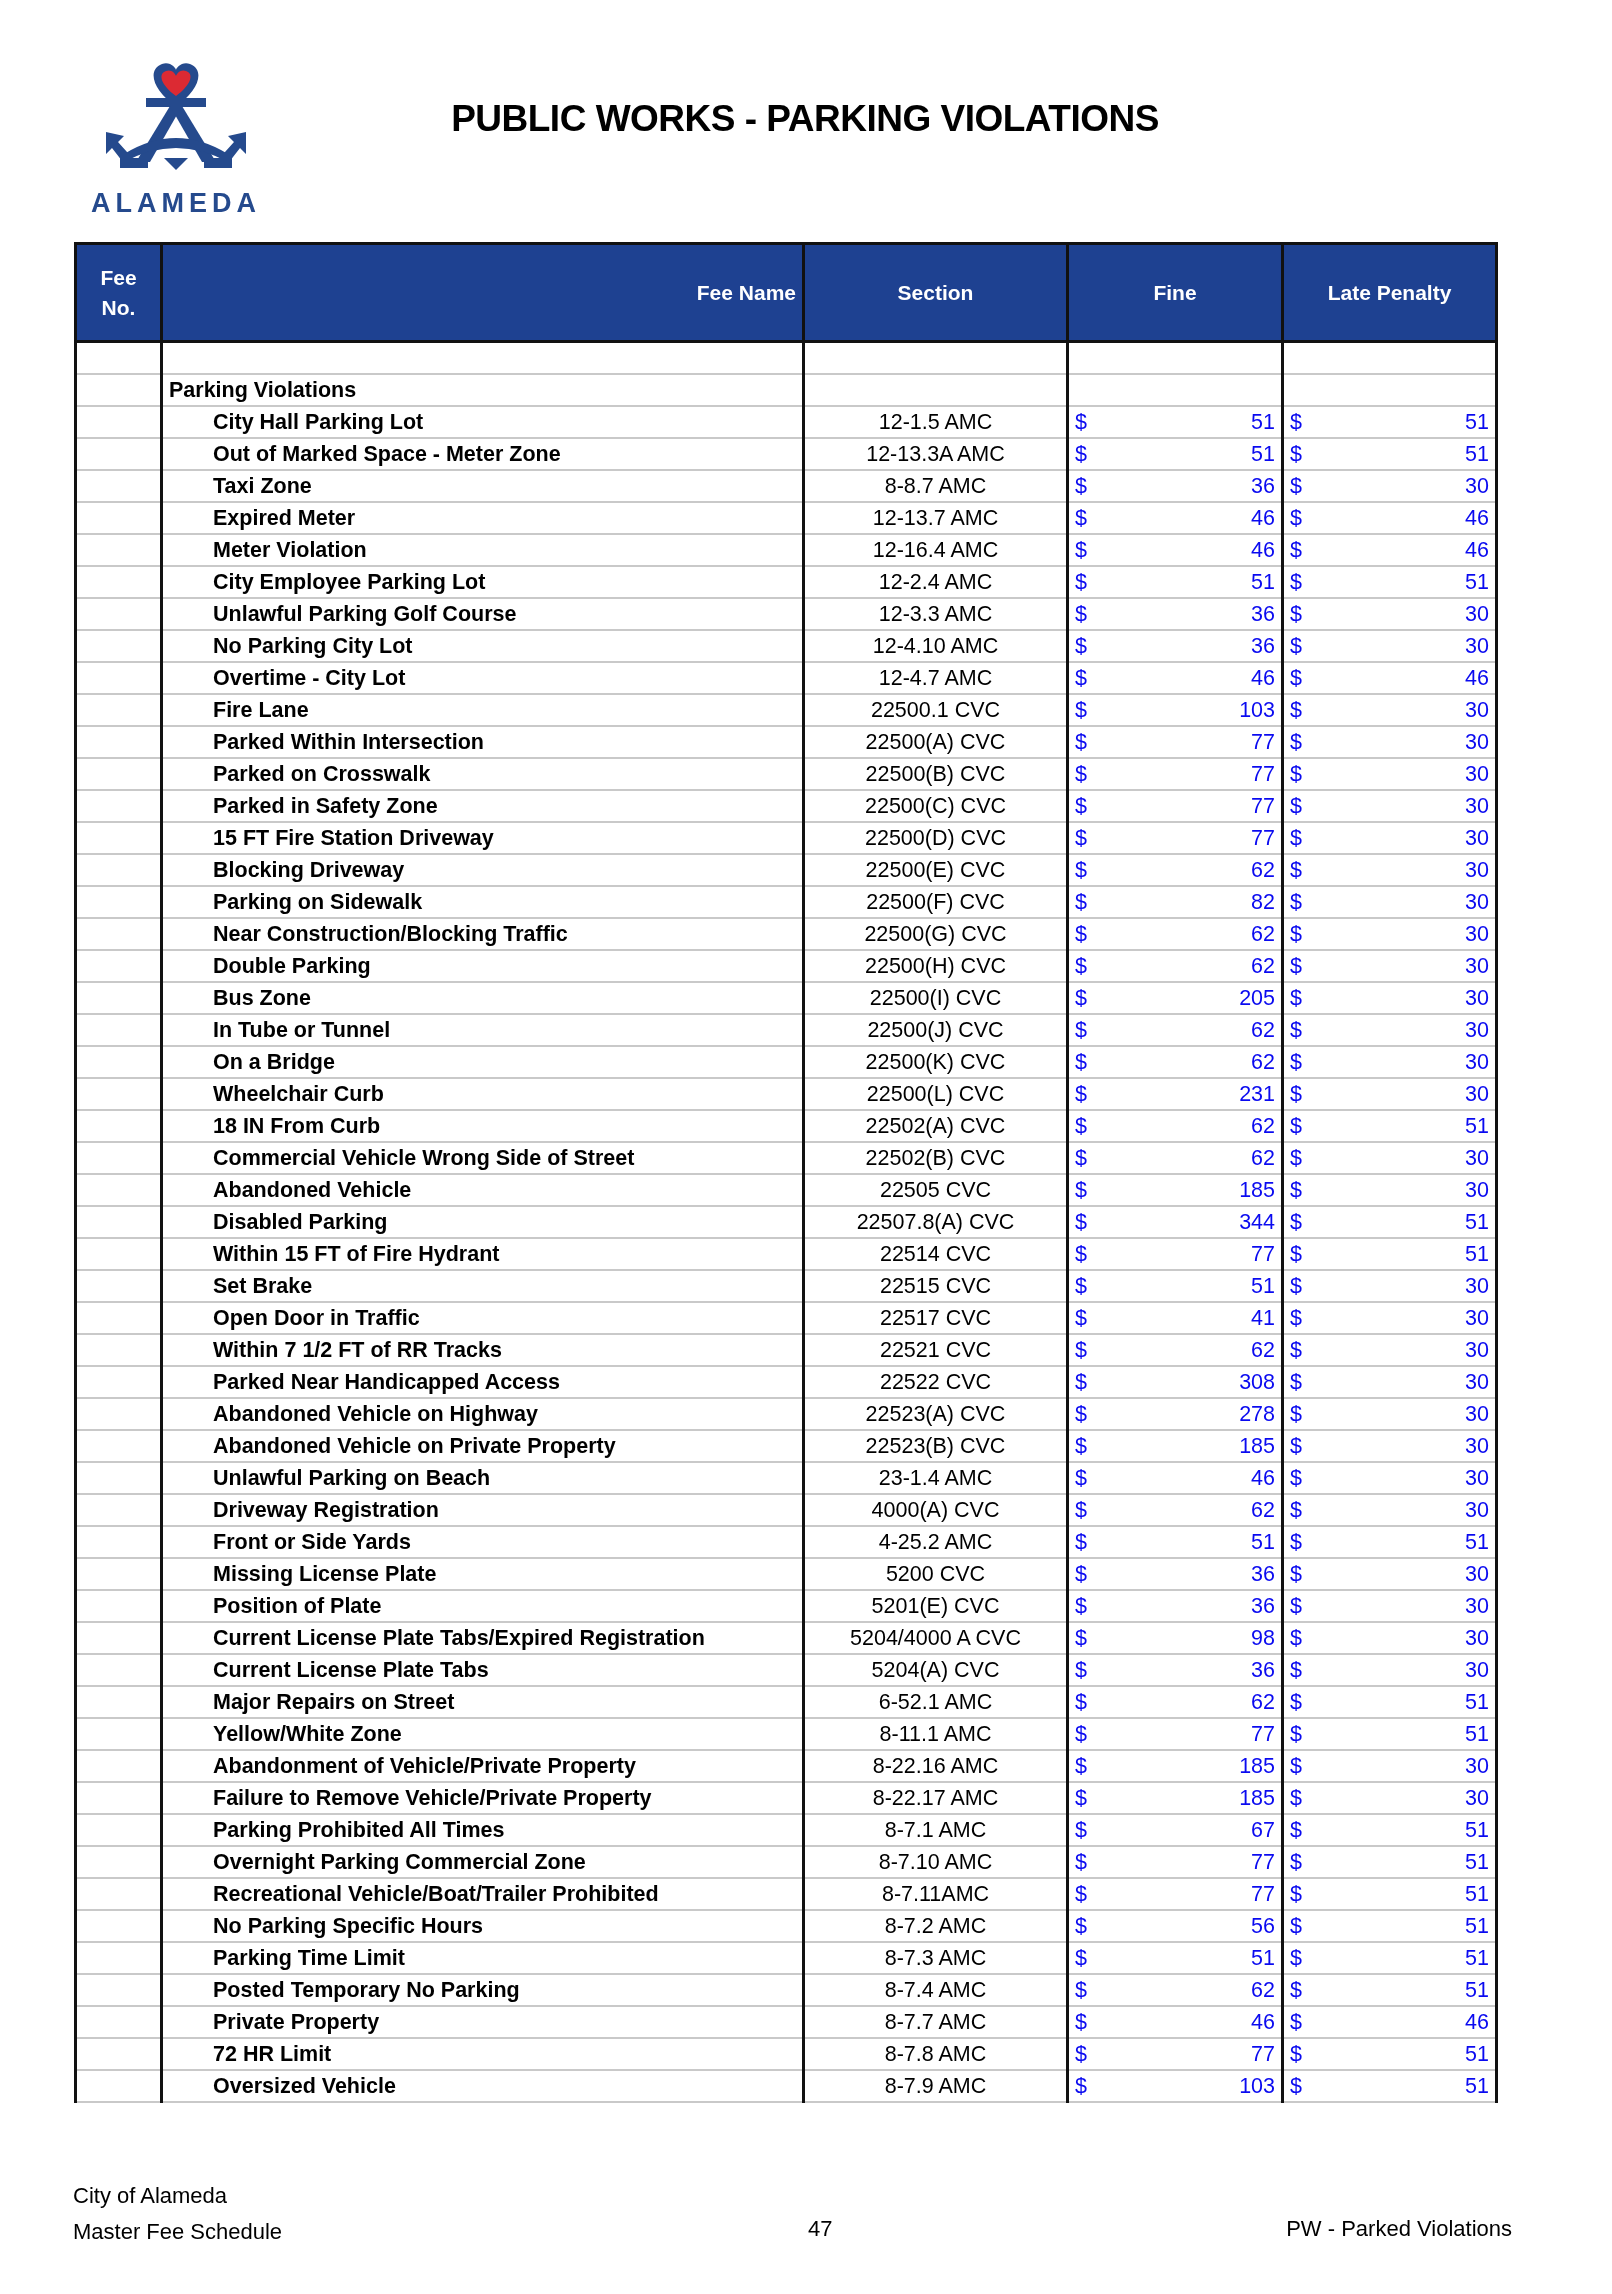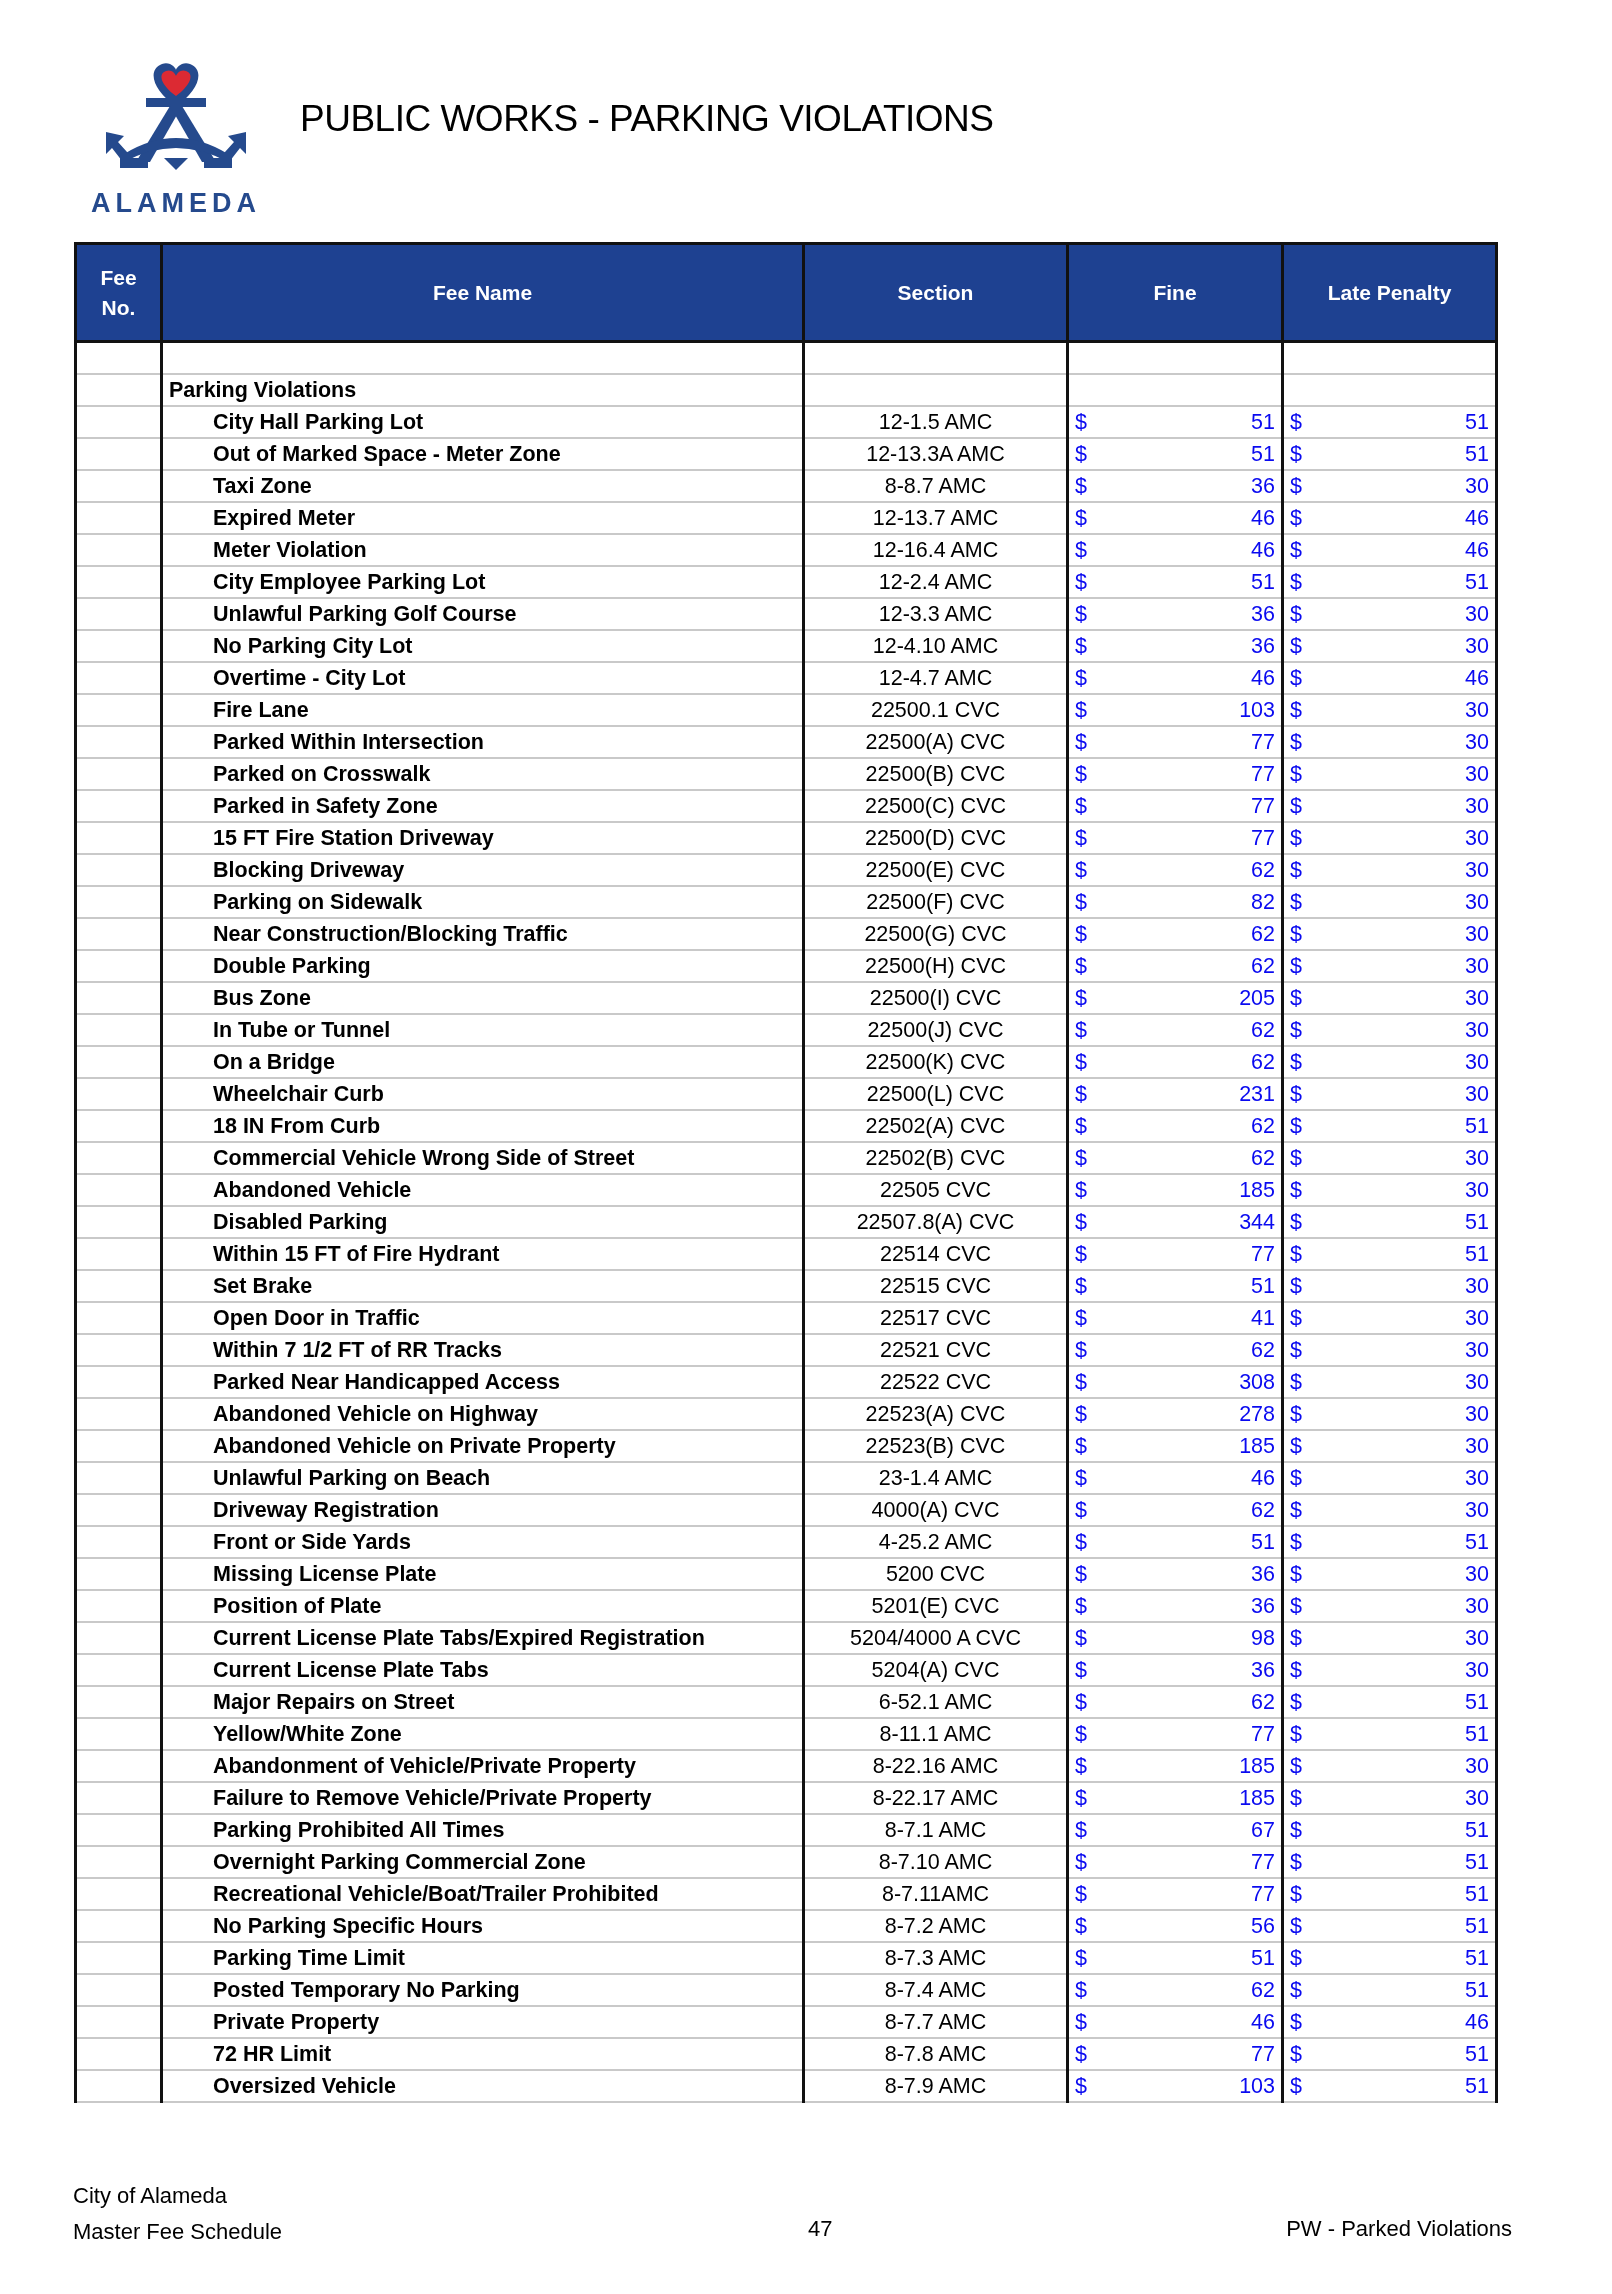--- a/index.html
+++ b/index.html
@@ -4,29 +4,29 @@
   <style>
     html, body { margin: 0; padding: 0; background: #ffffff; }
     body { width: 1612px; height: 2294px; position: relative; overflow: hidden;
            font-family: "Liberation Sans", "DejaVu Sans", sans-serif; color: #000; }
 
     .logo { position: absolute; left: 84px; top: 62px; width: 184px; height: 145px; }
     .logo svg { display: block; }
     .logo-word { position: absolute; left: 0; top: 126px; width: 184px; text-align: center;
                  font-weight: bold; font-size: 27px; letter-spacing: 5px; color: #254a8d; }
 
-    .page-title { position: absolute; left: 300px; top: 98px; width: 1010px; text-align: left;
-                  font-size: 37px; font-weight: normal; letter-spacing: -0.5px; margin: 0; }
+    .page-title { position: absolute; left: 300px; top: 98px; width: 1010px; text-align: center;
+                  font-size: 37px; font-weight: bold; letter-spacing: -0.5px; margin: 0; }
 
     .fee-table { position: absolute; left: 74px; top: 242px; width: 1421px;
                  border-collapse: collapse; table-layout: fixed; font-size: 21.5px; }
     .fee-table th { background: #1e4191; color: #fff; font-weight: bold; height: 95px;
                     border: 3px solid #111; font-size: 21px; line-height: 1.4; padding: 0 6px; }
     .fee-table th.th-no { text-align: center; }
-    .fee-table th.th-name { text-align: center; }
+    .fee-table th.th-name { text-align: right; }
     .fee-table td { height: 30px; padding: 0 6px; border-top: 2px solid #c9c9c9; border-bottom: 2px solid #c9c9c9;
                     border-left: 3px solid #111; border-right: 3px solid #111; white-space: nowrap; }
     .fee-table td.c-name.indent { padding-left: 50px; font-weight: bold; }
     .fee-table td.c-section { text-align: center; }
     .fee-table td.money { color: #0a0af0; border-right: 3px solid #111; }
     .money-wrap { display: flex; justify-content: space-between; }
     .section-label { font-weight: bold; }
 
     .col-no { width: 86px; } .col-name { width: 642px; } .col-section { width: 264px; }
     .col-fine { width: 215px; } .col-late { width: 214px; }

